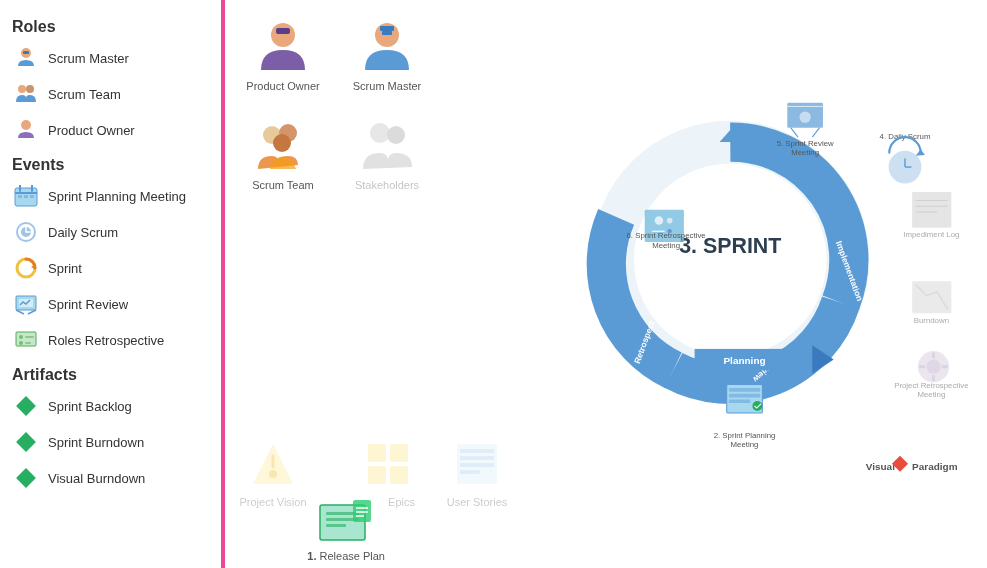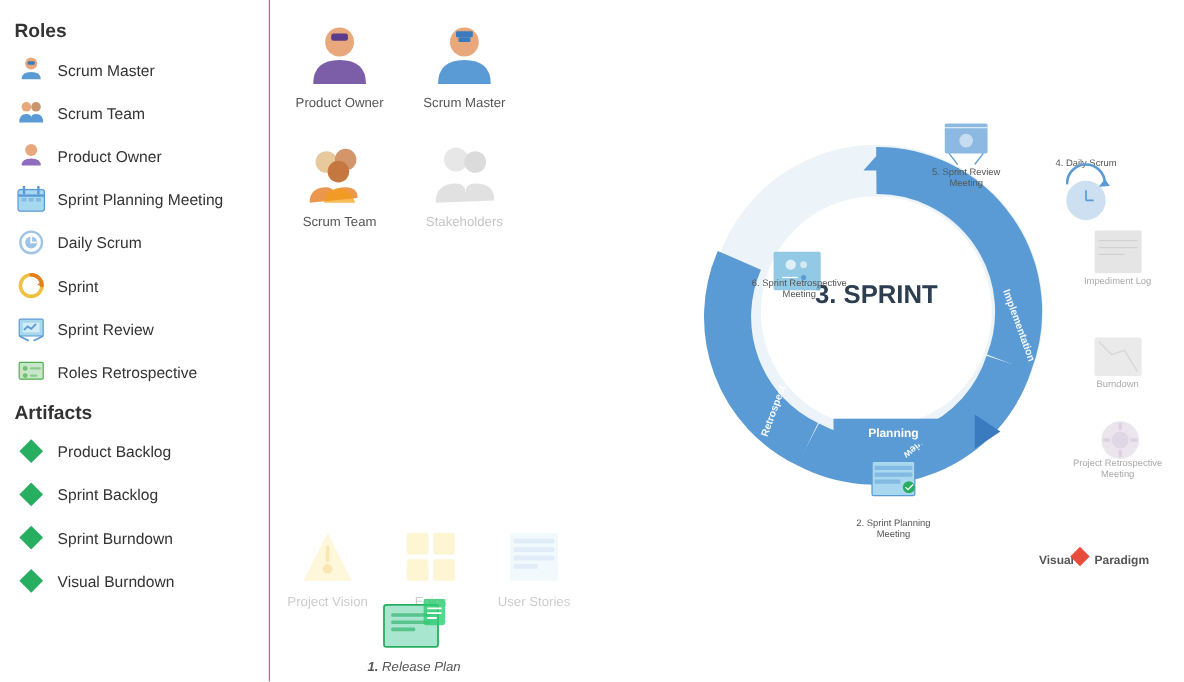--- a/index.html
+++ b/index.html
@@ -9,21 +9,21 @@
       width: 987px;
       height: 568px;
       overflow: hidden;
       display: flex;
     }
 
     
     .sidebar {
       width: 225px;
       min-width: 225px;
-      border-right: 1px solid #ec4899;
+      border-right: 4px solid #ec4899;
       padding: 10px 0;
       overflow-y: auto;
       background: #fff;
     }
     .sidebar-section-title {
       font-size: 16px;
       font-weight: bold;
       color: #333;
       padding: 8px 12px 4px 12px;
     }
@@ -70,23 +70,22 @@
       margin-bottom: 5px;
       display: flex;
       align-items: center;
       justify-content: center;
     }
 
     
     .step-label {
       font-size: 11px;
       color: #555;
-      text-align: center;
+      text-align: right;
       line-height: 1.3;
-      font-style: italic;
     }
   </style>
 </head>
 <body>
 
 <aside class="sidebar">
   <div class="sidebar-section-title">Roles</div>
 
   <div class="sidebar-item">
     <div class="sidebar-icon">
@@ -113,20 +112,21 @@
   <div class="sidebar-item">
     <div class="sidebar-icon">
       <svg width="24" height="24" viewBox="0 0 24 24">
         <circle cx="12" cy="7" r="5" fill="#e8a87c"></circle>
         <path d="M4 20 Q4 14 12 14 Q20 14 20 20" fill="#8e6dbf"></path>
       </svg>
     </div>
     <span>Product Owner</span>
   </div>
 
+  <div class="sidebar-section-title">Events</div>
 
 
   <div class="sidebar-item">
     <div class="sidebar-icon">
       <svg width="24" height="22" viewBox="0 0 24 22">
         <rect x="1" y="3" width="22" height="18" rx="2" fill="#a8d8f0" stroke="#5b9bd5" stroke-width="1"></rect>
         <rect x="1" y="7" width="22" height="2" fill="#5b9bd5"></rect>
         <line x1="6" y1="0" x2="6" y2="6" stroke="#5b9bd5" stroke-width="2" stroke-linecap="round"></line>
         <line x1="18" y1="0" x2="18" y2="6" stroke="#5b9bd5" stroke-width="2" stroke-linecap="round"></line>
         <rect x="4" y="10" width="4" height="3" rx="0.5" fill="#5b9bd5" opacity="0.5"></rect>
@@ -181,26 +181,20 @@
         <circle cx="7" cy="15" r="2" fill="#4caf50" opacity="0.7"></circle>
         <rect x="11" y="8" width="9" height="2" rx="1" fill="#4caf50" opacity="0.5"></rect>
         <rect x="11" y="14" width="6" height="2" rx="1" fill="#4caf50" opacity="0.5"></rect>
       </svg>
     </div>
     <span>Roles Retrospective</span>
   </div>
 
   <div class="sidebar-section-title">Artifacts</div>
 
-  <div class="sidebar-item">
-    <div class="sidebar-icon">
-      <div style="width:14px;height:14px;background:#27ae60;transform:rotate(45deg);"></div>
-    </div>
-    <span>Product Backlog</span>
-  </div>
 
   <div class="sidebar-item">
     <div class="sidebar-icon">
       <div style="width:14px;height:14px;background:#27ae60;transform:rotate(45deg);"></div>
     </div>
     <span>Sprint Backlog</span>
   </div>
 
   <div class="sidebar-item">
     <div class="sidebar-icon">
@@ -263,34 +257,34 @@
         <svg width="55" height="55" viewBox="0 0 55 55">
           <circle cx="20" cy="14" r="10" fill="#bbb"></circle>
           <circle cx="36" cy="16" r="9" fill="#999"></circle>
           <path d="M3 50 Q3 34 20 34 Q28 34 28 42 Q28 34 36 34 Q52 34 52 48" fill="#aaa"></path>
         </svg>
       </div>
       <span>Stakeholders</span>
     </div>
   </div>
 
-  <div style="position:absolute;bottom:60px;left:8px;display:flex;gap:6px;align-items:flex-end;">
+  <div style="position:absolute;bottom:60px;left:8px;display:flex;gap:22px;align-items:flex-end;">
 
     <div class="icon-card" style="opacity:0.3;width:80px;">
       <div class="icon-img">
         <svg width="50" height="50" viewBox="0 0 50 50">
           <polygon points="25,5 5,45 45,45" fill="#f9d02e" opacity="0.6"></polygon>
           <circle cx="25" cy="35" r="4" fill="#f0b000"></circle>
           <line x1="25" y1="17" x2="25" y2="28" stroke="#f0b000" stroke-width="3" stroke-linecap="round"></line>
         </svg>
       </div>
       <span>Project Vision</span>
     </div>
 
-    <div class="icon-card" style="opacity:0.3;width:80px;">
+    <div class="icon-card" style="opacity:0.3;width:80px;align-items:flex-end;">
       <div class="icon-img">
         <svg width="50" height="50" viewBox="0 0 50 50">
           <rect x="5" y="5" width="18" height="18" rx="2" fill="#f9d02e" opacity="0.7"></rect>
           <rect x="27" y="5" width="18" height="18" rx="2" fill="#f9d02e" opacity="0.7"></rect>
           <rect x="5" y="27" width="18" height="18" rx="2" fill="#f9d02e" opacity="0.7"></rect>
           <rect x="27" y="27" width="18" height="18" rx="2" fill="#f9d02e" opacity="0.7"></rect>
         </svg>
       </div>
       <span>Epics</span>
     </div>

